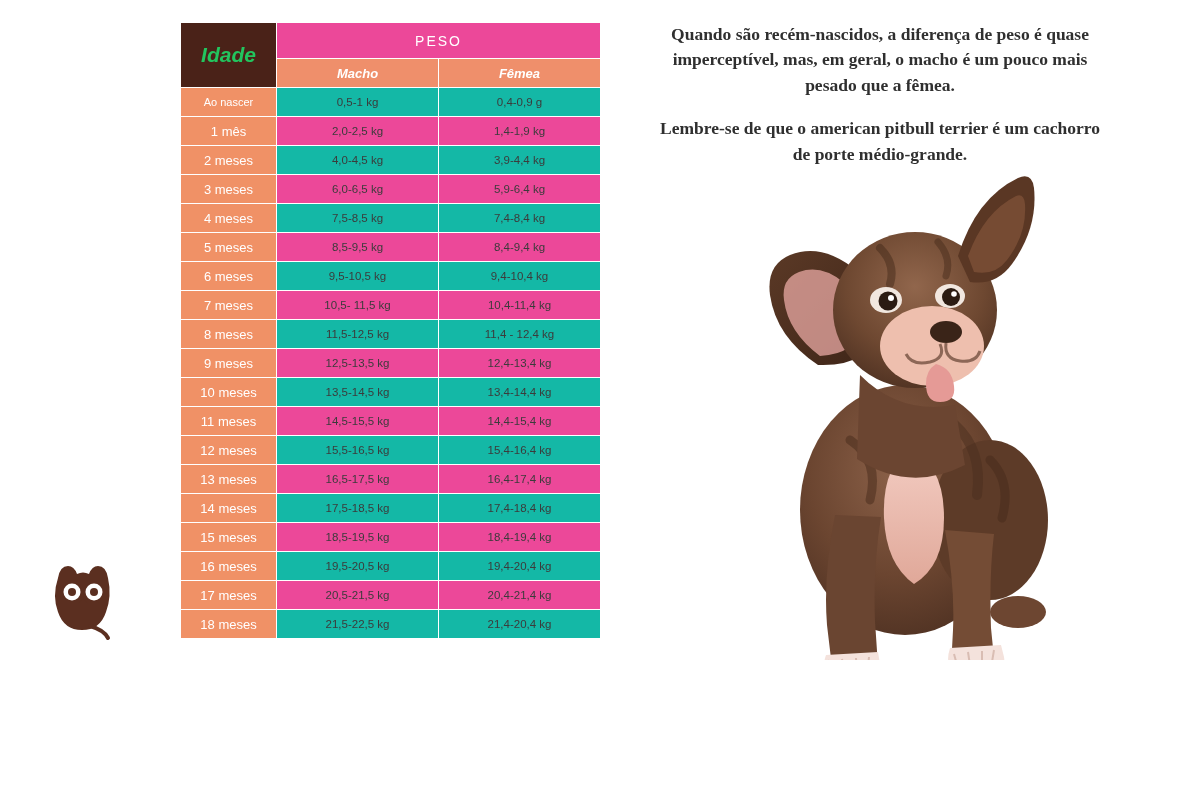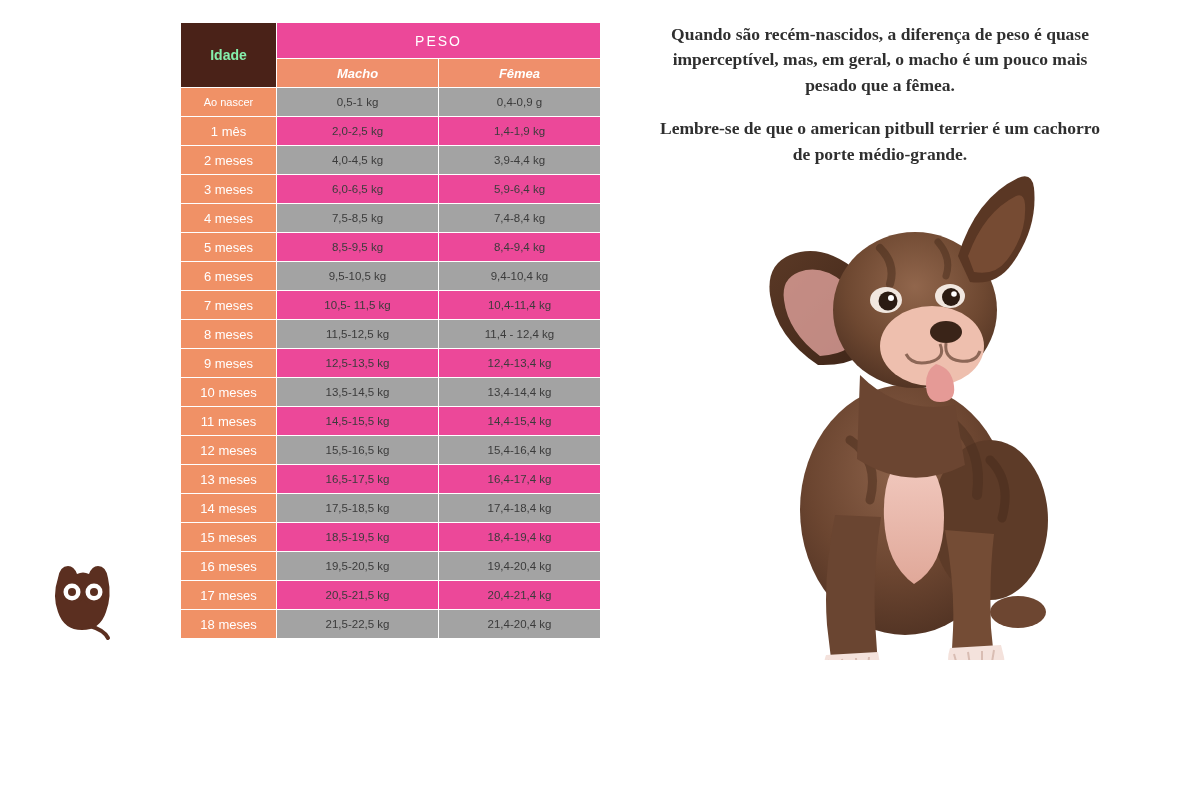--- a/index.html
+++ b/index.html
@@ -57,24 +57,25 @@
     border: 1px solid #ffffff;
     text-align: center;
     vertical-align: middle;
   }
   .c-age { width: 96px; }
   .c-m  { width: 162px; }
   .c-f  { width: 162px; }
 
   .hdr-age {
     background: #4a2218;
-    color: #86efac;
-    font-size: 14px;
+    color: #22c55e;
+    font-size: 21px;
     font-weight: 700;
     height: 65px;
+    font-style: italic;
   }
   .hdr-peso {
     background: #ec4899;
     color: #ffffff;
     font-size: 14px;
     letter-spacing: 2px;
     height: 35px;
     font-weight: 400;
   }
   .hdr-sub {
@@ -90,21 +91,21 @@
     color: #ffffff;
     font-size: 13px;
     font-weight: 400;
     height: 29px;
   }
   .age-cell.first {
     font-weight: 400;
     font-size: 11px;
   }
   .val-cell {
-    background: #a3a3a3;
+    background: #14b8a6;
     color: #3b3b3b;
     font-size: 11.5px;
     height: 29px;
   }
   .val-cell.alt {
     background: #ec4899;
   }
   
   .right-col {
     position: absolute;

